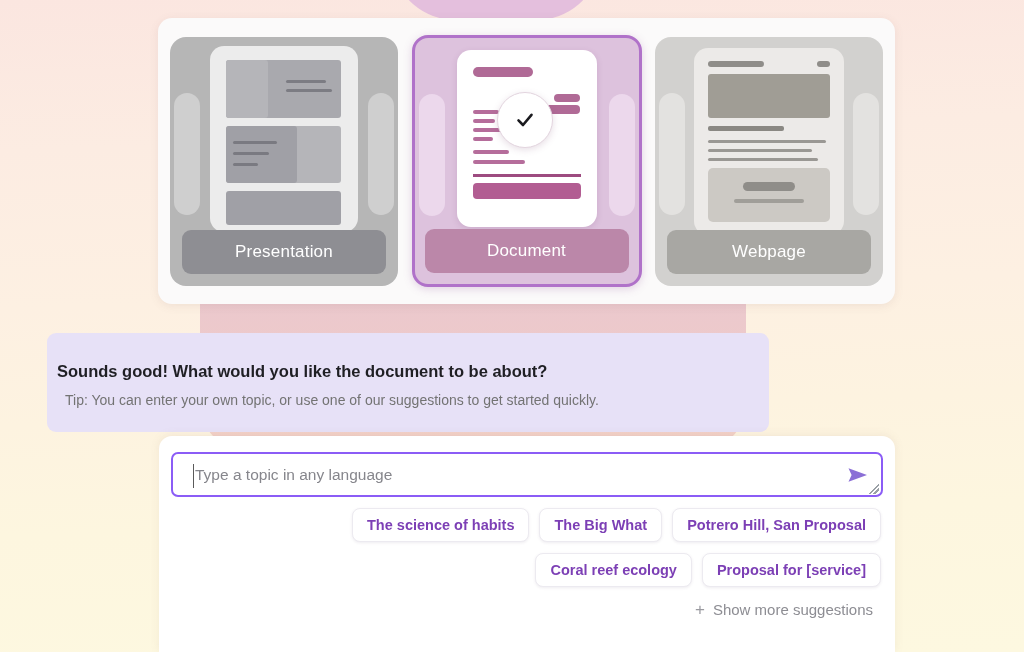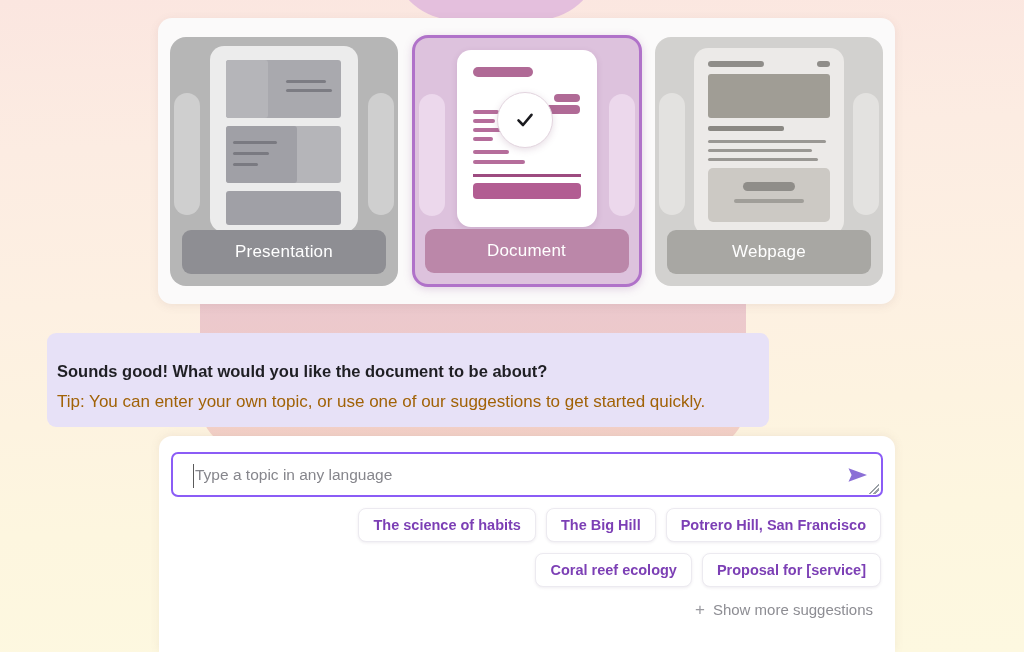--- a/index.html
+++ b/index.html
@@ -99,21 +99,21 @@
 
   
   .bubble{
     position:absolute;left:47px;top:333px;width:722px;
     background:#e7e1f7;border-radius:9px;padding:13px 18px 15px 10px;
     box-sizing:border-box;
   }
   .bubble-title{
     font-size:16.5px;font-weight:bold;color:#1f1f24;margin:16px 0 10px 0;line-height:1.2;
   }
-  .bubble-tip{font-size:17px;color:#a16207;margin:0;line-height:1.2;}
+  .bubble-tip{font-size:14px;color:#737373;margin:8px;line-height:1.2;}
 
   
   .composer{
     position:absolute;left:159px;top:436px;width:736px;height:216px;
     background:#fff;border-radius:13px 13px 0 0;
     box-shadow:0 -1px 10px rgba(140,110,100,.10);
     box-sizing:border-box;padding:16px 12px 0 12px;
   }
   .input-wrap{
     position:relative;margin:0 auto;width:712px;height:45px;
@@ -238,22 +238,22 @@
     <button class="send-btn">
       <svg width="22" height="18" viewBox="0 0 22 18" aria-hidden="true">
         <path d="M1.5 2.2 L20 9 L1.5 15.8 L4.6 9 Z" fill="#8b6fd6"></path>
       </svg>
     </button>
     <div class="resize-grip"></div>
   </div>
 
   <div class="chip-row">
     <button class="chip">The science of habits</button>
-    <button class="chip">The Big Hill</button>
-    <button class="chip">Potrero Hill, San Francisco</button>
+    <button class="chip">The Big What</button>
+    <button class="chip">Potrero Hill, San Proposal</button>
   </div>
 
   <div class="chip-row">
     <button class="chip">Coral reef ecology</button>
     <button class="chip">Proposal for [service]</button>
   </div>
 
   <div class="more-row">
     <button class="more-link">
       <span class="plus">+</span>

